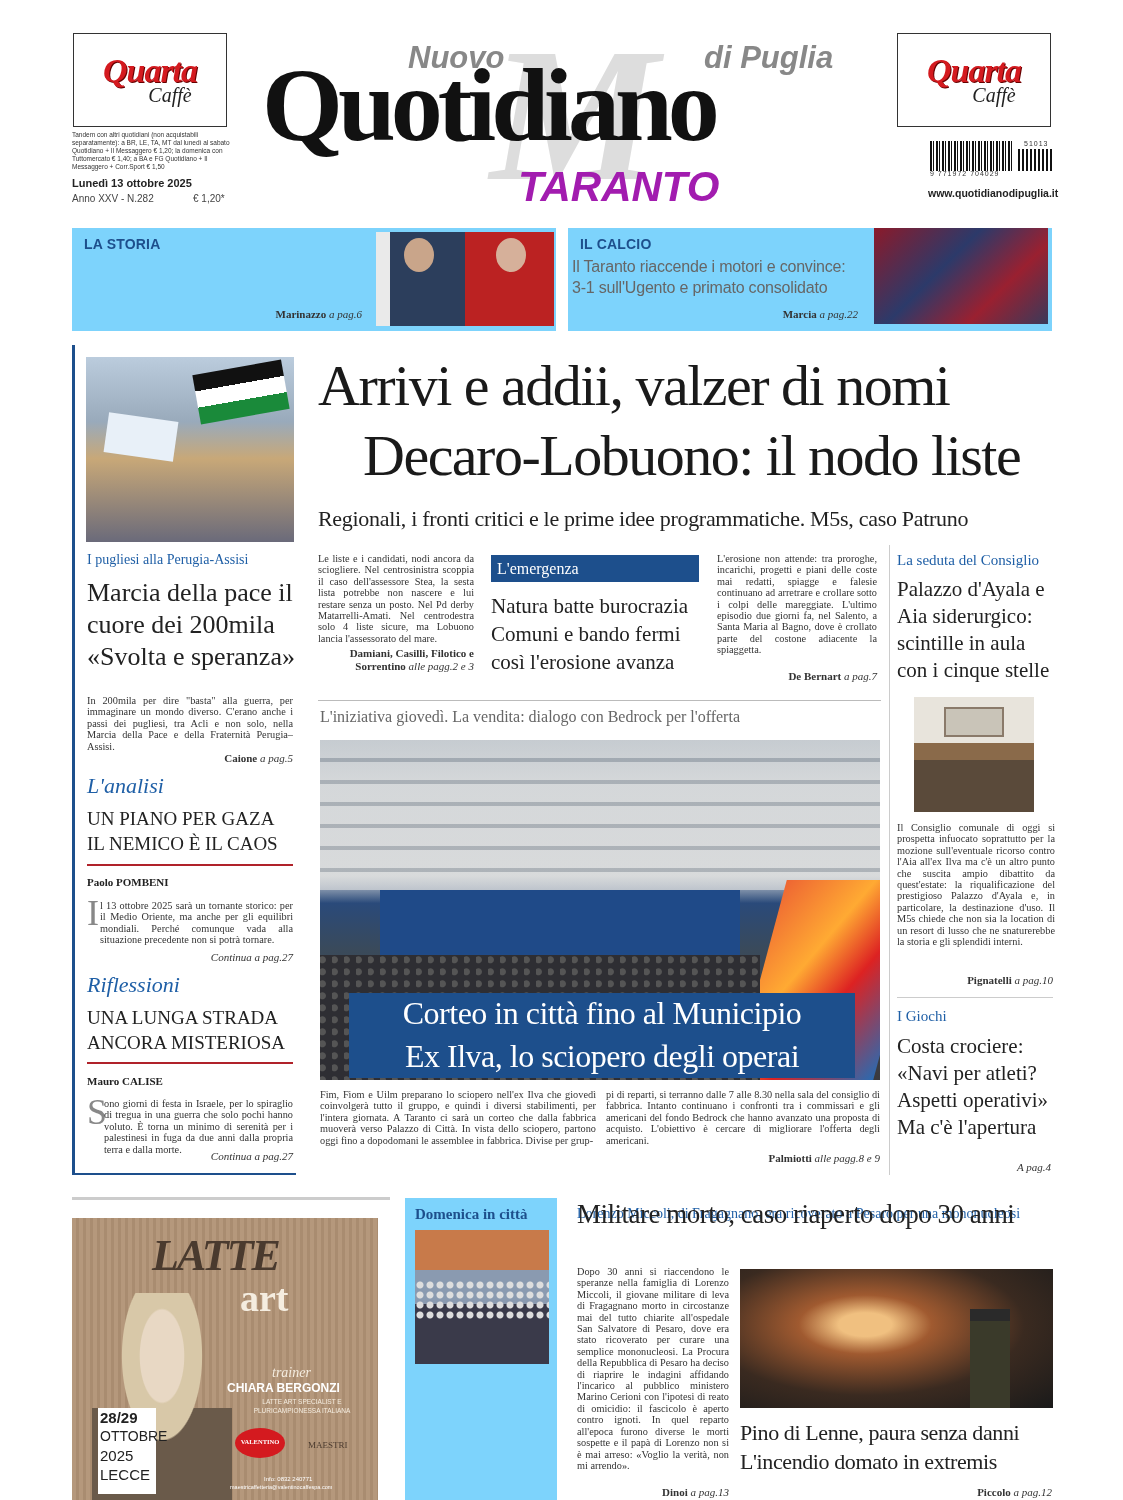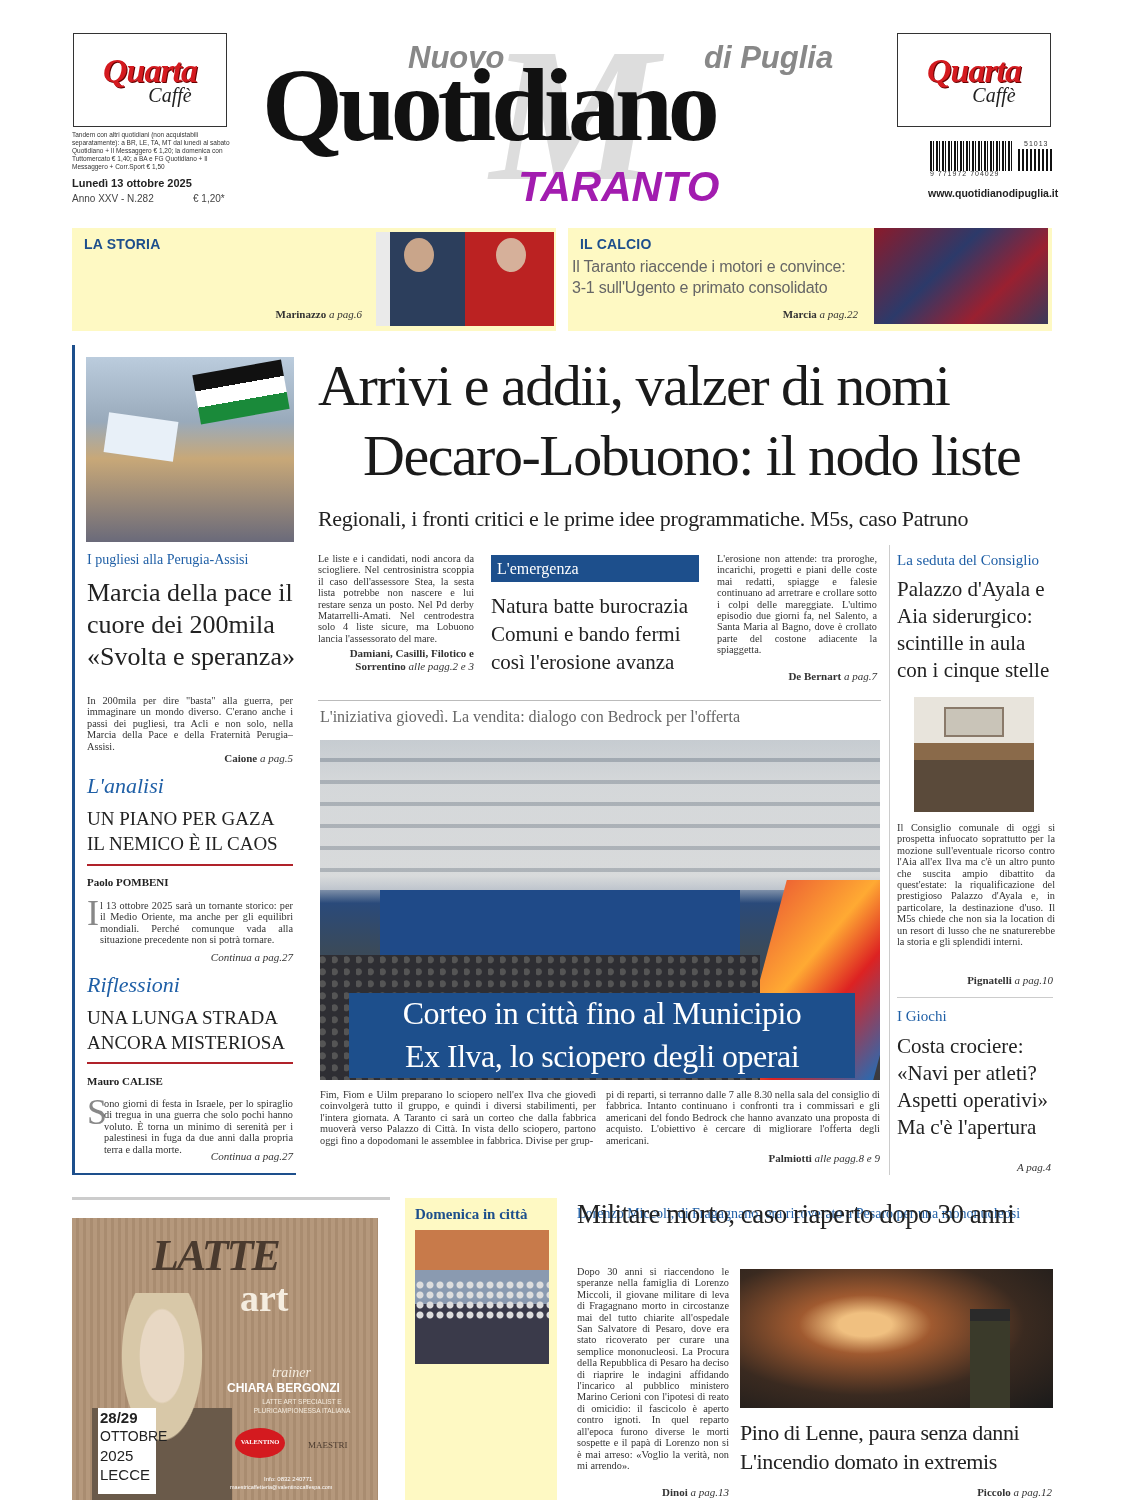--- a/index.html
+++ b/index.html
@@ -4,21 +4,21 @@
 <style>
   *{box-sizing:border-box;margin:0;padding:0;}
   body{width:1123px;height:1500px;background:#fff;position:relative;overflow:hidden;font-family:"DejaVu Serif",serif;color:#222;}
   .abs{position:absolute;}
   .sans{font-family:"Liberation Sans",sans-serif;}
   .serif{font-family:"Liberation Serif",serif;}
   .blue{color:#1f5fa6;}
   .logo-box{border:1px solid #333;background:#fff;display:flex;flex-direction:column;align-items:center;justify-content:center;}
   .quarta{font-family:"Liberation Serif",serif;font-weight:bold;font-style:italic;color:#d41a1f;font-size:34px;line-height:30px;letter-spacing:-1px;text-shadow:1px 1px 0 #600;}
   .caffe{font-family:"Liberation Serif",serif;font-style:italic;color:#222;font-size:20px;line-height:18px;margin-left:40px;}
-  .teaser{background:#fef9c3;}
+  .teaser{background:#7dd3fc;}
   .kicker{font-family:"Liberation Sans",sans-serif;font-weight:bold;color:#1d4f8c;font-size:14px;letter-spacing:0.2px;}
   .teaser-text{font-family:"Liberation Sans",sans-serif;color:#666;font-size:16px;line-height:21px;letter-spacing:-0.2px;}
   .byline{font-family:"Liberation Serif",serif;font-size:11px;color:#333;text-align:right;}
   .byline b{font-weight:bold;}
   .byline i{font-style:italic;}
   .body-text{font-family:"Liberation Serif",serif;font-size:10.3px;line-height:11.4px;color:#333;text-align:justify;}
   .photo{overflow:hidden;}
   .sidebox{border-left:3px solid #1d4f8c;}
   .rule-red{height:2px;background:#b0222a;}
 </style>

